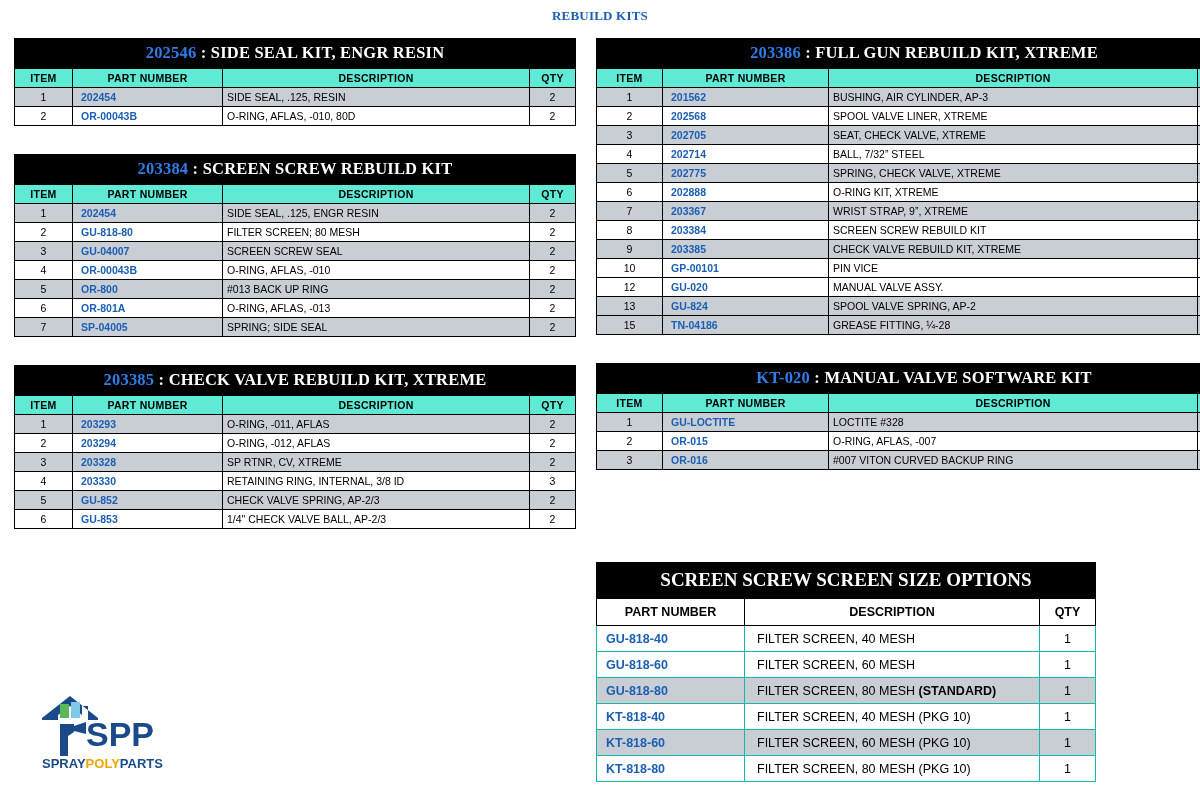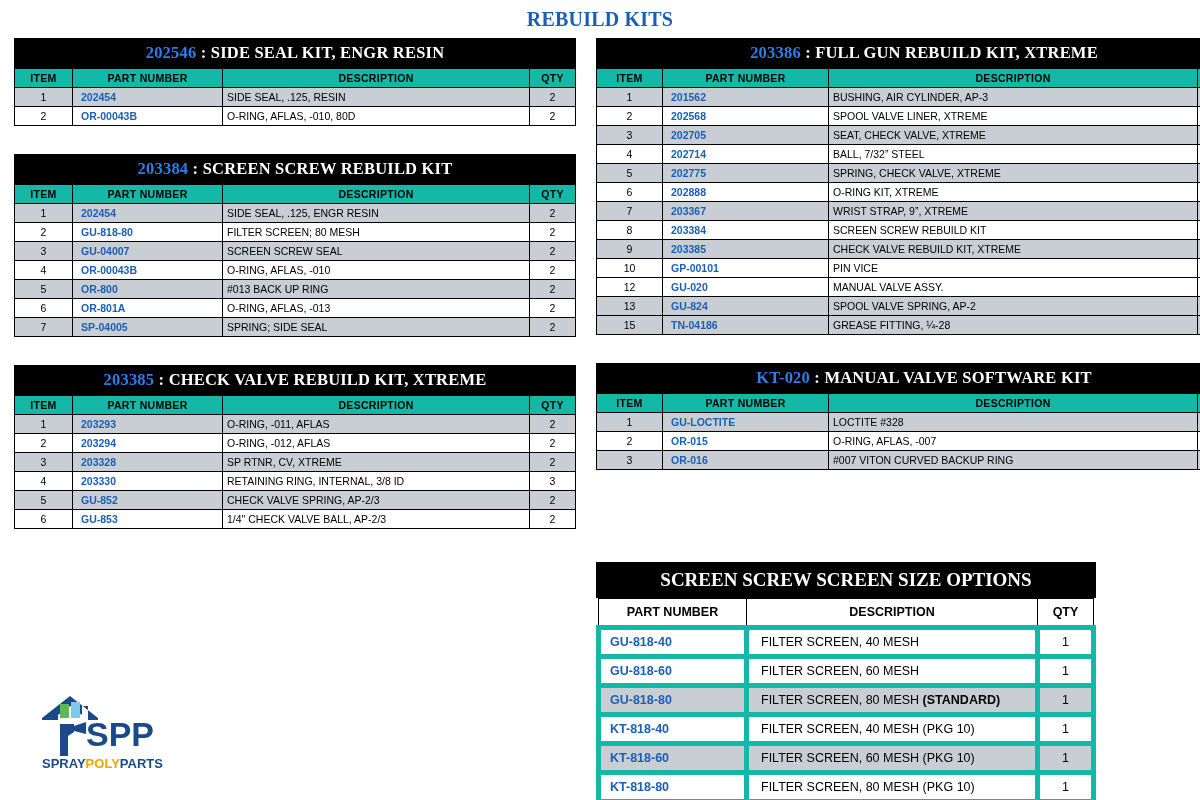--- a/index.html
+++ b/index.html
@@ -9,21 +9,21 @@
     background: #ffffff;
     font-family: "Liberation Sans", sans-serif;
     color: #000;
   }
   .page { position: relative; width: 1200px; height: 800px; overflow: hidden; }
 
   .page-title {
     text-align: center;
     font-family: "Liberation Serif", serif;
     font-weight: bold;
-    font-size: 20px;
+    font-size: 13px;
     color: #1a5fb4;
     letter-spacing: 0.2px;
     margin: 8px 0 0 0;
   }
 
   .col-left  { position: absolute; left: 14px;  top: 38px; width: 562px; }
   .col-right { position: absolute; left: 596px; top: 38px; width: 656px; }
 
   table.kit {
     width: 100%;
@@ -41,21 +41,21 @@
     font-size: 16.5px;
     padding: 4px 0 5px 0;
     letter-spacing: 0.2px;
     border: 1px solid #000;
     border-bottom: none;
   }
   table.kit caption .kitno { color: #2e7de9; }
   table.kit caption .sep { color: #fff; }
 
   table.kit th {
-    background: #14b8a6;
+    background: #5eead4;
     border: 1px solid #000;
     font-size: 10.5px;
     font-weight: bold;
     padding: 3px 2px;
     text-align: center;
     letter-spacing: 0.3px;
   }
   table.kit td {
     border: 1px solid #000;
     font-size: 10.5px;
@@ -95,21 +95,21 @@
   }
   table.opts th {
     border: 1px solid #000;
     font-size: 12.5px;
     font-weight: bold;
     padding: 6px 2px;
     text-align: center;
     background: #fff;
   }
   table.opts td {
-    border: 5px solid #14b8a6;
+    border: 1px solid #14b8a6;
     font-size: 12.5px;
     padding: 5px 20px;
     height: 26px;
   }
   table.opts tbody tr.alt td { background: #c9cdd4; }
   table.opts tbody tr td:nth-child(1) { color: #1a5fb4; font-weight: bold; padding-left: 9px; }
   table.opts tbody tr td:nth-child(2) { padding-left: 12px; }
   table.opts tbody tr td:nth-child(3) { text-align: center; }
   .opt-part { width: 148px; }
   .opt-qty  { width: 56px; }

